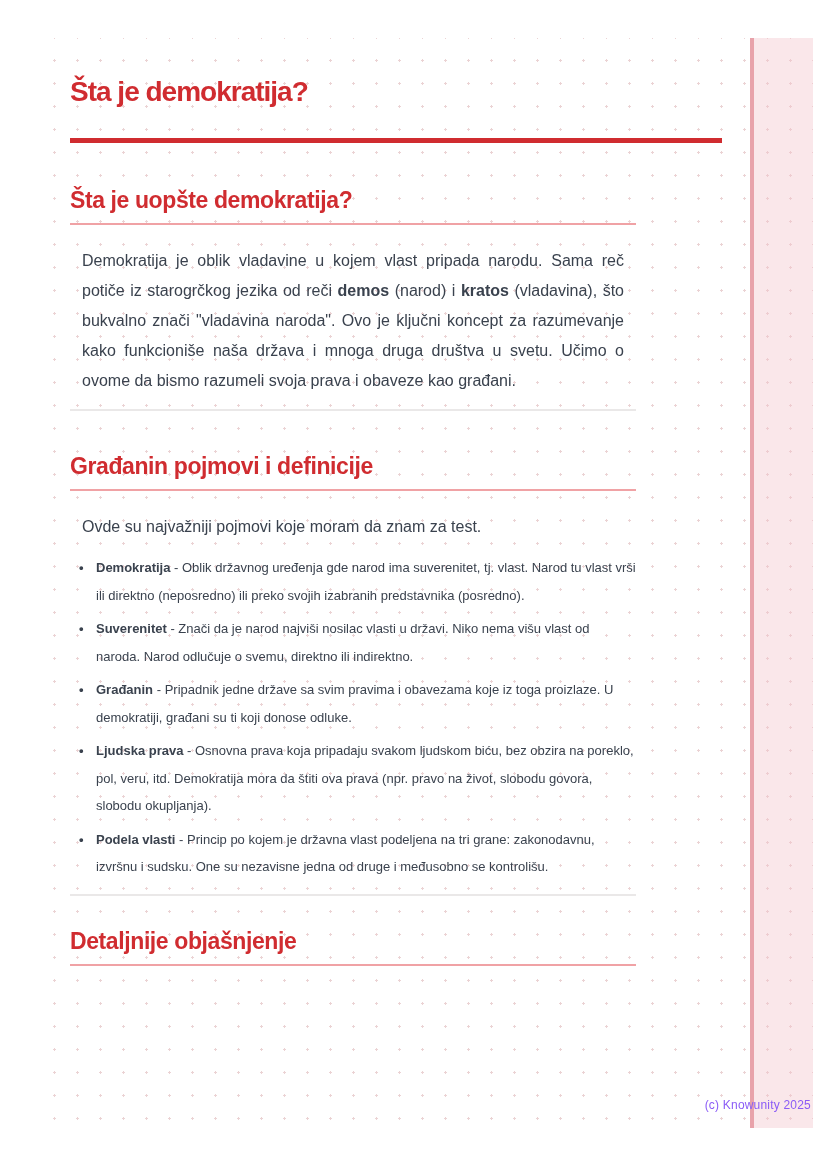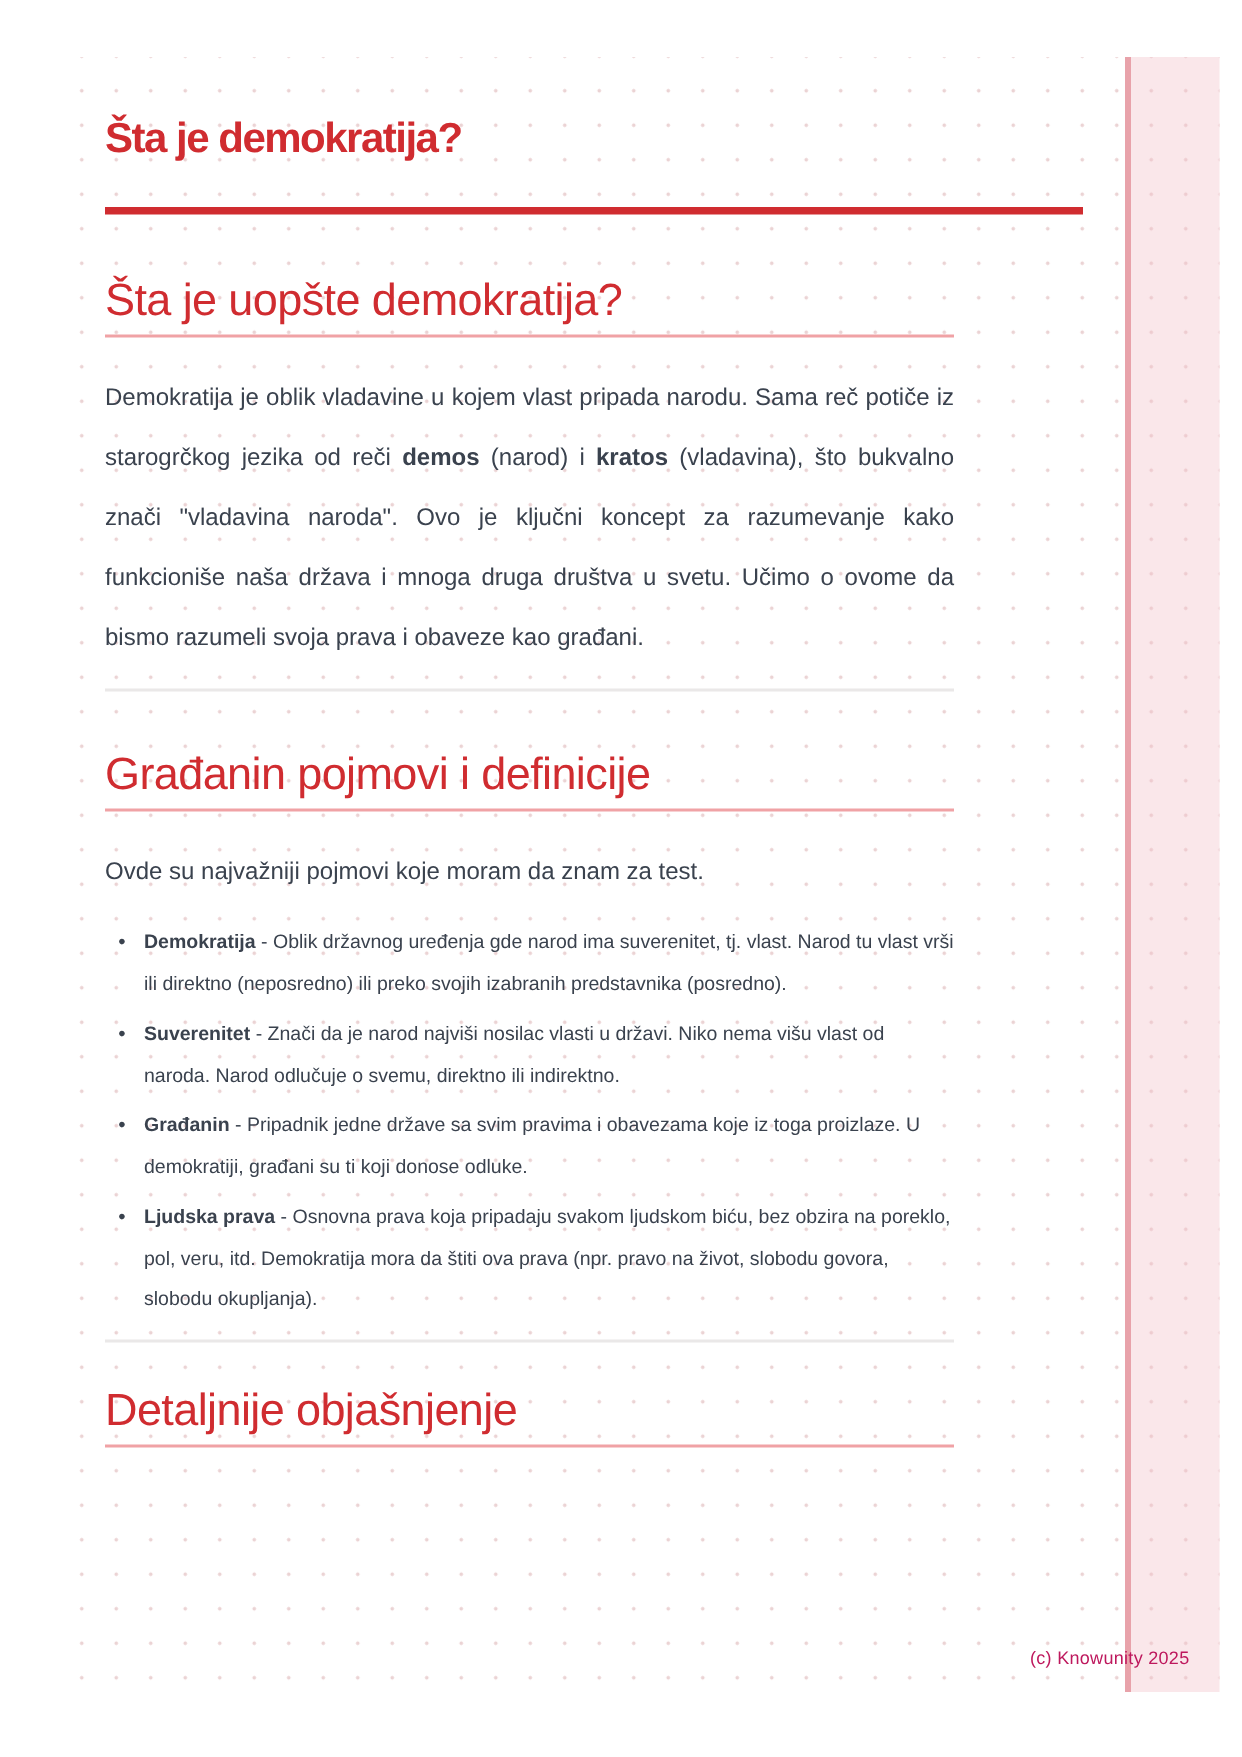--- a/index.html
+++ b/index.html
@@ -26,49 +26,49 @@
   }
   .content { position: absolute; left: 30px; top: 0; width: 566px; }
 
   h1 {
     margin: 30px 0 0; font-size: 28px; line-height: 48px;
     font-weight: bold; color: #d02c30; letter-spacing: -1px;
   }
   .title-rule { width: 652px; height: 5px; background: #d02c30; margin-top: 22px; }
 
   h2 {
-    margin: 0; font-size: 30px; line-height: 31px;
-    font-weight: normal; color: #d02c30; letter-spacing: -0.4px;
+    margin: 0; font-size: 23px; line-height: 31px;
+    font-weight: bold; color: #d02c30; letter-spacing: -0.4px;
   }
   .h2-line { height: 2px; background: #f0a2a5; margin-top: 7px; }
 
   .mt42 { margin-top: 42px; }
   .mt40 { margin-top: 40px; }
   .mt30 { margin-top: 30px; }
 
-  p { margin: 21px 0 0; font-size: 16px; line-height: 40px; }
+  p { margin: 21px 12px 0; font-size: 16px; line-height: 30px; }
   .justify { text-align: justify; }
 
   .divider { border: none; height: 2px; background: #eae8e8; margin: 13px 0 0; }
 
   ul.terms {
     list-style: none; margin: 12px 0 0; padding: 0 0 0 26px;
     font-size: 13px; line-height: 27.5px;
   }
   ul.terms li { position: relative; margin-bottom: 6px; }
   ul.terms li::before {
     content: "\2022";
     position: absolute; left: -17px; top: 0;
     font-weight: bold; color: #3a424e;
   }
   b { font-weight: bold; }
 
   .footer {
-    position: absolute; top: 1098px; right: 35px;
-    font-size: 12px; color: #be185d; letter-spacing: 0.2px;
+    position: absolute; top: 1098px; right: 17px;
+    font-size: 12px; color: #8b5cf6; letter-spacing: 0.2px;
   }
 </style>
 </head>
 <body>
 
 <div class="sheet">
   <div class="stripe"></div>
 
   <div class="content">
 
@@ -86,20 +86,21 @@
     <section>
       <h2 class="mt40">Građanin pojmovi i definicije</h2>
       <div class="h2-line"></div>
       <p>Ovde su najvažniji pojmovi koje moram da znam za test.</p>
 
       <ul class="terms">
         <li><b>Demokratija</b><span> - Oblik državnog uređenja gde narod ima suverenitet, tj. vlast. Narod tu vlast vrši ili direktno (neposredno) ili preko svojih izabranih predstavnika (posredno).</span><b></b><span></span></li>
         <li><b>Suverenitet</b><span> - Znači da je narod najviši nosilac vlasti u državi. Niko nema višu vlast od naroda. Narod odlučuje o svemu, direktno ili indirektno.</span><b></b><span></span></li>
         <li><b>Građanin</b><span> - Pripadnik jedne države sa svim pravima i obavezama koje iz toga proizlaze. U demokratiji, građani su ti koji donose odluke.</span><b></b><span></span></li>
         <li><b>Ljudska prava</b><span> - Osnovna prava koja pripadaju svakom ljudskom biću, bez obzira na poreklo, pol, veru, itd. Demokratija mora da štiti ova prava (npr. pravo na život, slobodu govora, slobodu okupljanja).</span><b></b><span></span></li>
+        <li><b>Podela vlasti</b><span> - Princip po kojem je državna vlast podeljena na tri grane: zakonodavnu, izvršnu i sudsku. One su nezavisne jedna od druge i međusobno se kontrolišu.</span><b></b><span></span></li>
       </ul>
     </section>
 
     <hr class="divider">
 
     <section>
       <h2 class="mt30">Detaljnije objašnjenje</h2>
       <div class="h2-line"></div>
     </section>
 

